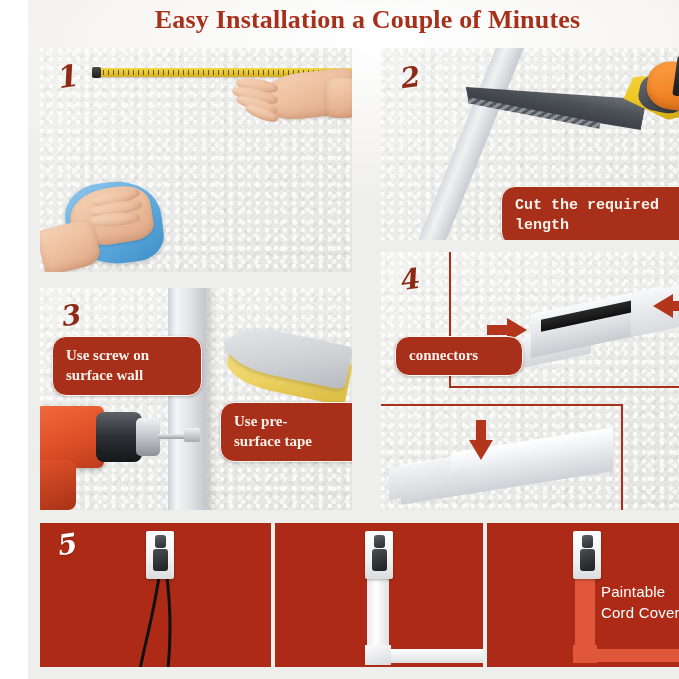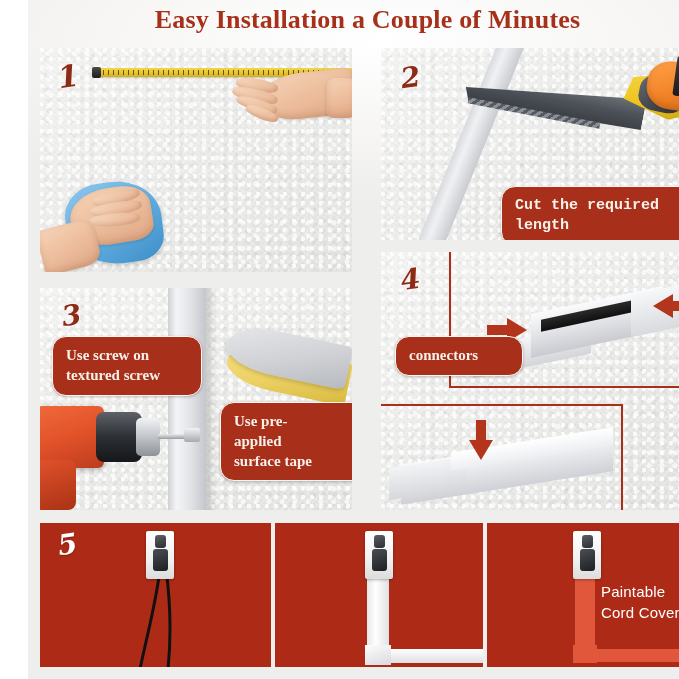--- a/index.html
+++ b/index.html
@@ -285,26 +285,25 @@
                 background:linear-gradient(160deg,#e2522a,#a93216);"></div>
     <div class="drill-chuck" style="left:56px;top:124px;width:46px;height:50px;border-radius:8px;"></div>
     <div class="drill-collar" style="left:96px;top:130px;width:24px;height:38px;border-radius:5px;"></div>
     <div class="drill-bit" style="left:118px;top:146px;width:30px;"></div>
     <div class="screw" style="left:144px;top:140px;width:16px;height:14px;"></div>
 
     <div class="stepnum" style="left:22px;top:14px;font-size:28px;">3</div>
 
     <div class="cap" style="left:12px;top:48px;width:122px;">
       <div>Use screw on</div>
-      <div>textured screw</div>
+      <div>surface wall</div>
     </div>
 
     <div class="cap" style="left:180px;top:114px;width:118px;">
       <div>Use pre-</div>
-      <div>applied</div>
       <div>surface tape</div>
     </div>
   </div>
 
   <div class="panel" style="left:353px;top:252px;width:314px;height:258px;">
     <div class="wall"></div>
 
     <div class="inset-frame" style="left:68px;top:-4px;width:250px;height:138px;border-right:none;border-top:none;"></div>
 
     <div class="duct" style="left:92px;top:84px;width:118px;height:30px;

